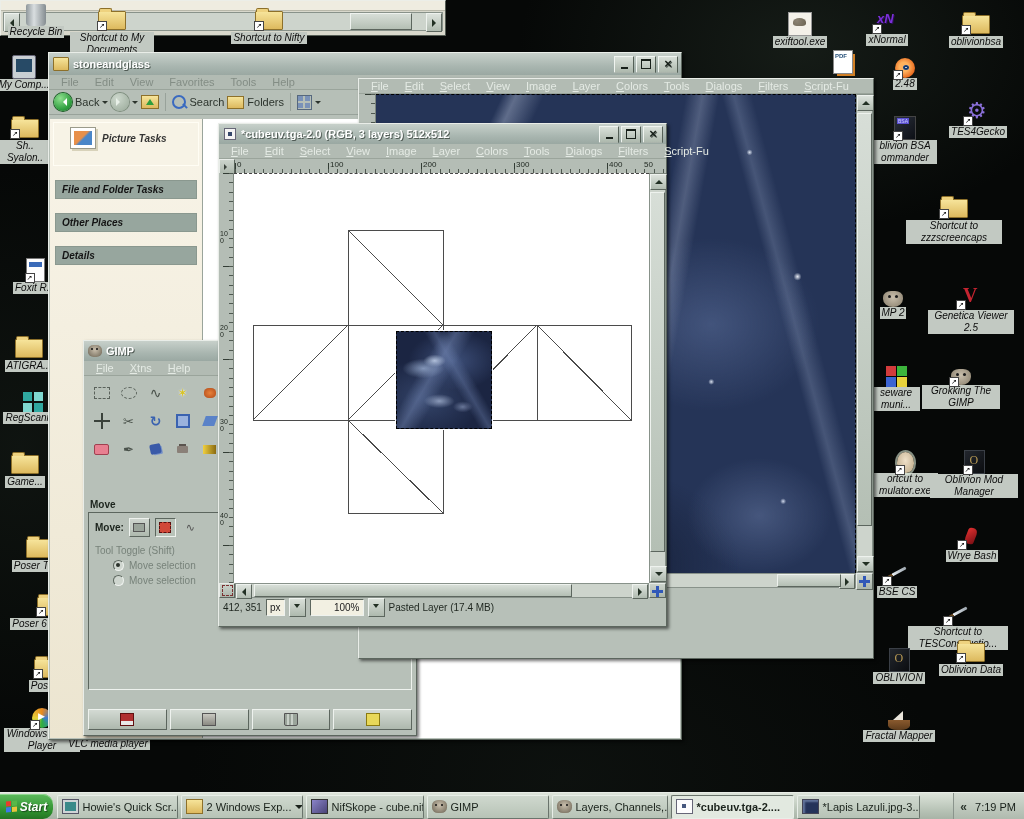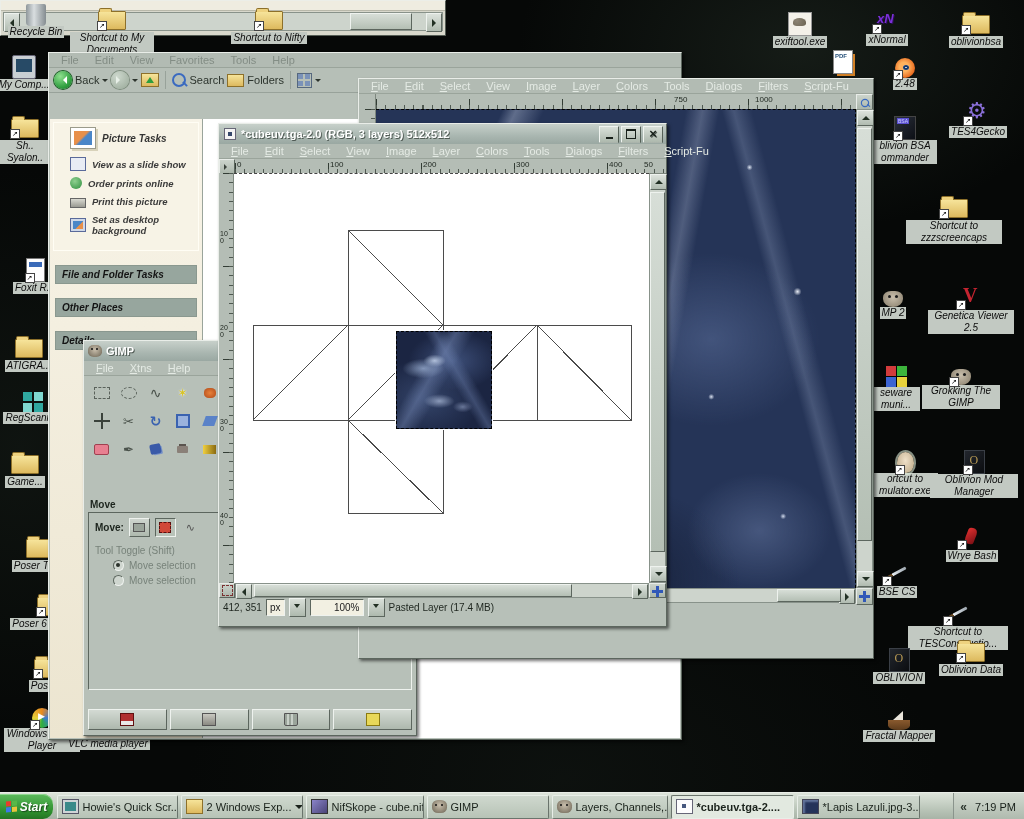--- a/index.html
+++ b/index.html
@@ -478,20 +478,29 @@
         <div class="lbl">Oblivion Data</div>
       </div>
 
       <div class="desk-icon" style="left:856px;top:710px;width:86px">
         <div class="ic" data-icon="ship"></div>
         <div class="lbl">Fractal Mapper</div>
       </div>
     </div>
 
   <div class="win" id="explorer">
+    <div class="tbar">
+      <div class="tic ex-folder"></div>
+      <span>stoneandglass</span>
+      <div class="w-btns">
+        <div class="wb min"></div>
+        <div class="wb max"></div>
+        <div class="wb close"></div>
+      </div>
+    </div>
     <div class="mrow ex-m">
 
     <span class="mi">File</span>
         <span class="mi">Edit</span>
         <span class="mi">View</span>
         <span class="mi">Favorites</span>
         <span class="mi">Tools</span>
         <span class="mi">Help</span>
       </div>
     <div class="ex-tools">
@@ -514,42 +523,20 @@
       <div class="views"></div>
       <div class="dd"></div>
     </div>
     <div class="ex-body">
       <div class="taskpane">
         <div class="pt-panel">
           <div class="pt-head">
             <div class="pt-pic"></div>
             <span class="pt-title">Picture Tasks</span>
           </div>
-          <div>
-
-              <div class="pt-item">
-                <span class="pticon" data-icon="slideshow"></span>
-                <span class="txt">View as a slide show</span>
-              </div>
-
-              <div class="pt-item">
-                <span class="pticon" data-icon="prints"></span>
-                <span class="txt">Order prints online</span>
-              </div>
-
-              <div class="pt-item">
-                <span class="pticon" data-icon="printer"></span>
-                <span class="txt">Print this picture</span>
-              </div>
-
-              <div class="pt-item">
-                <span class="pticon" data-icon="desktopbg"></span>
-                <span class="txt">Set as desktop background</span>
-              </div>
-            </div>
         </div>
         <div>
 
             <div class="secbar">
               <span>File and Folder Tasks</span>
             </div>
 
             <div class="secbar">
               <span>Other Places</span>
             </div>
@@ -663,31 +650,20 @@
         <span class="mi">Select</span>
         <span class="mi">View</span>
         <span class="mi">Image</span>
         <span class="mi">Layer</span>
         <span class="mi">Colors</span>
         <span class="mi">Tools</span>
         <span class="mi">Dialogs</span>
         <span class="mi">Filters</span>
         <span class="mi">Script-Fu</span>
       </div>
-    <div id="lp-ruler-row">
-      <div id="lp-gut"></div>
-      <div class="hruler" id="lp-hr">
-
-      <span>750</span>
-          <span>1000</span>
-        </div>
-      <div class="corner" id="lp-corner">
-          <div class="mag" style="transform:scale(.6)"></div>
-        </div>
-    </div>
     <div id="lp-main">
       <div class="vruler" id="lp-vr"></div>
       <div id="lp-img"></div>
       <div class="sb sbv" id="lp-vsb">
         <div class="sbb">
             <div class="tri u"></div>
           </div>
         <div style="flex:1;position:relative">
           <div class="thumb" style="position:absolute;top:2px;bottom:30px;left:0;right:0"></div>
         </div>

